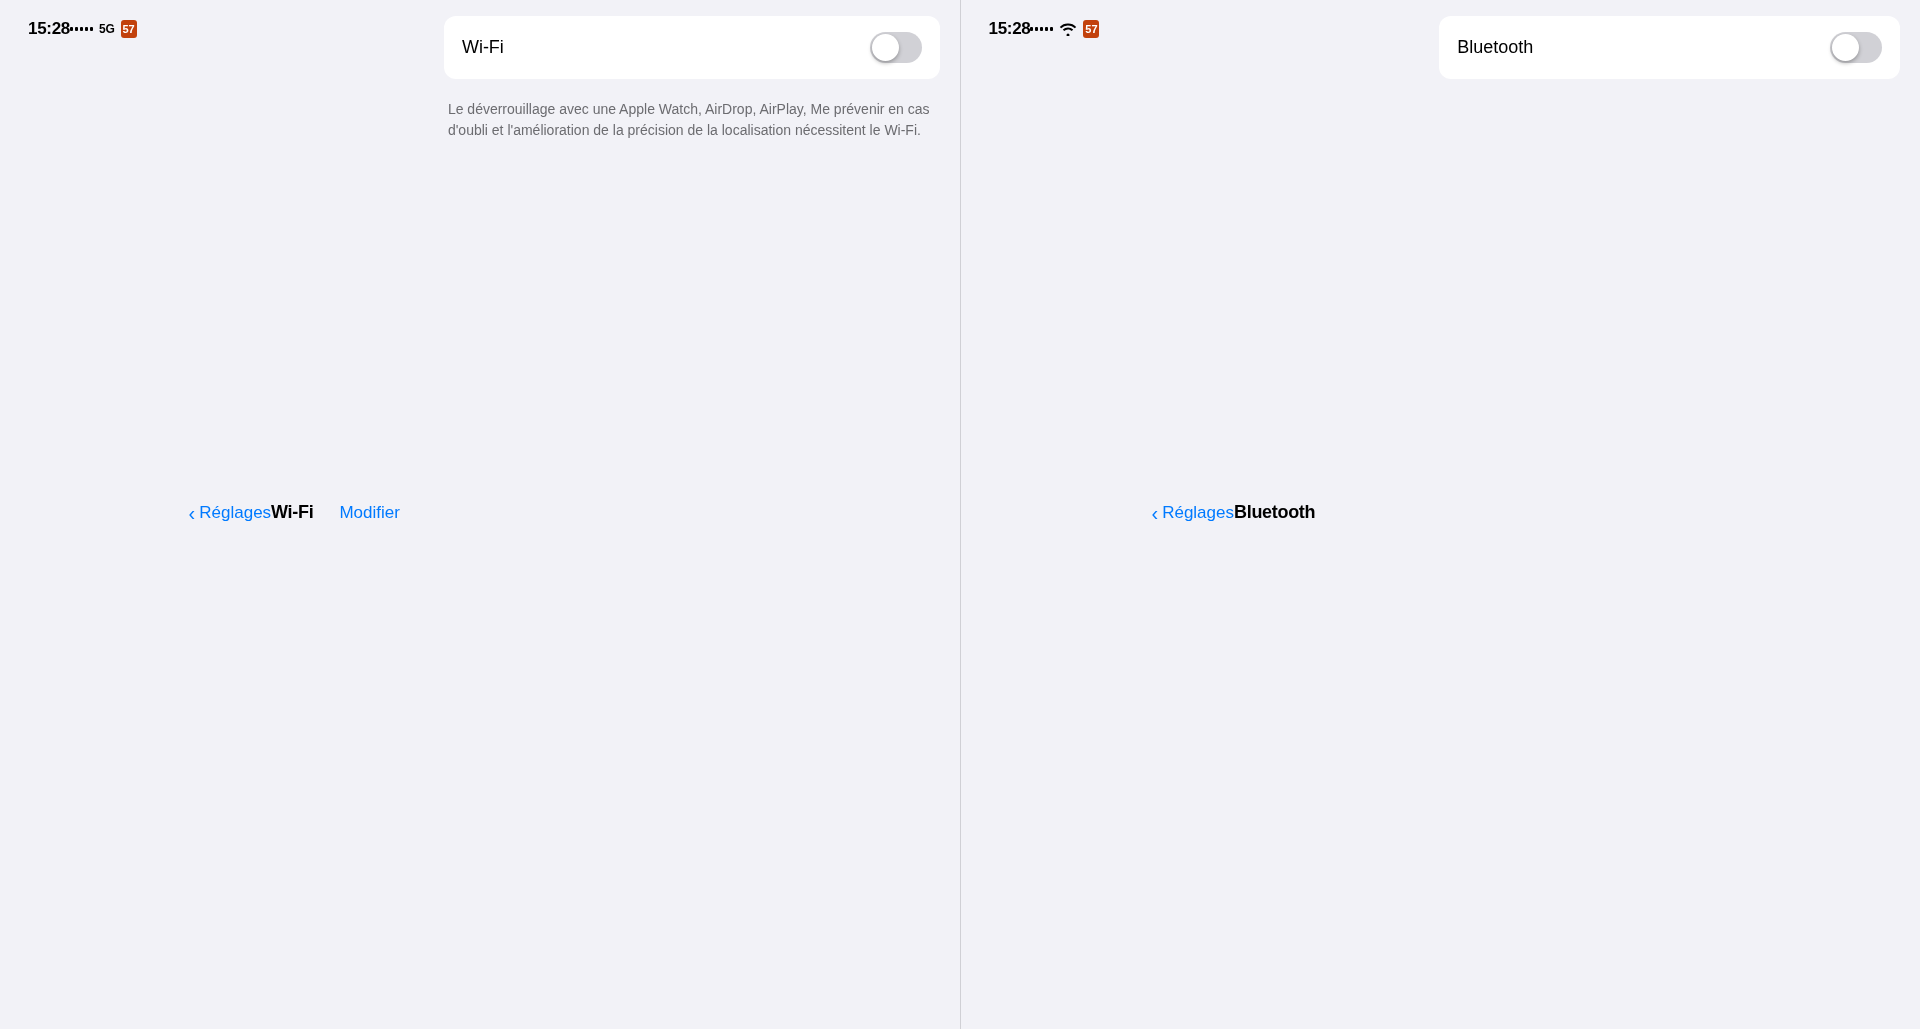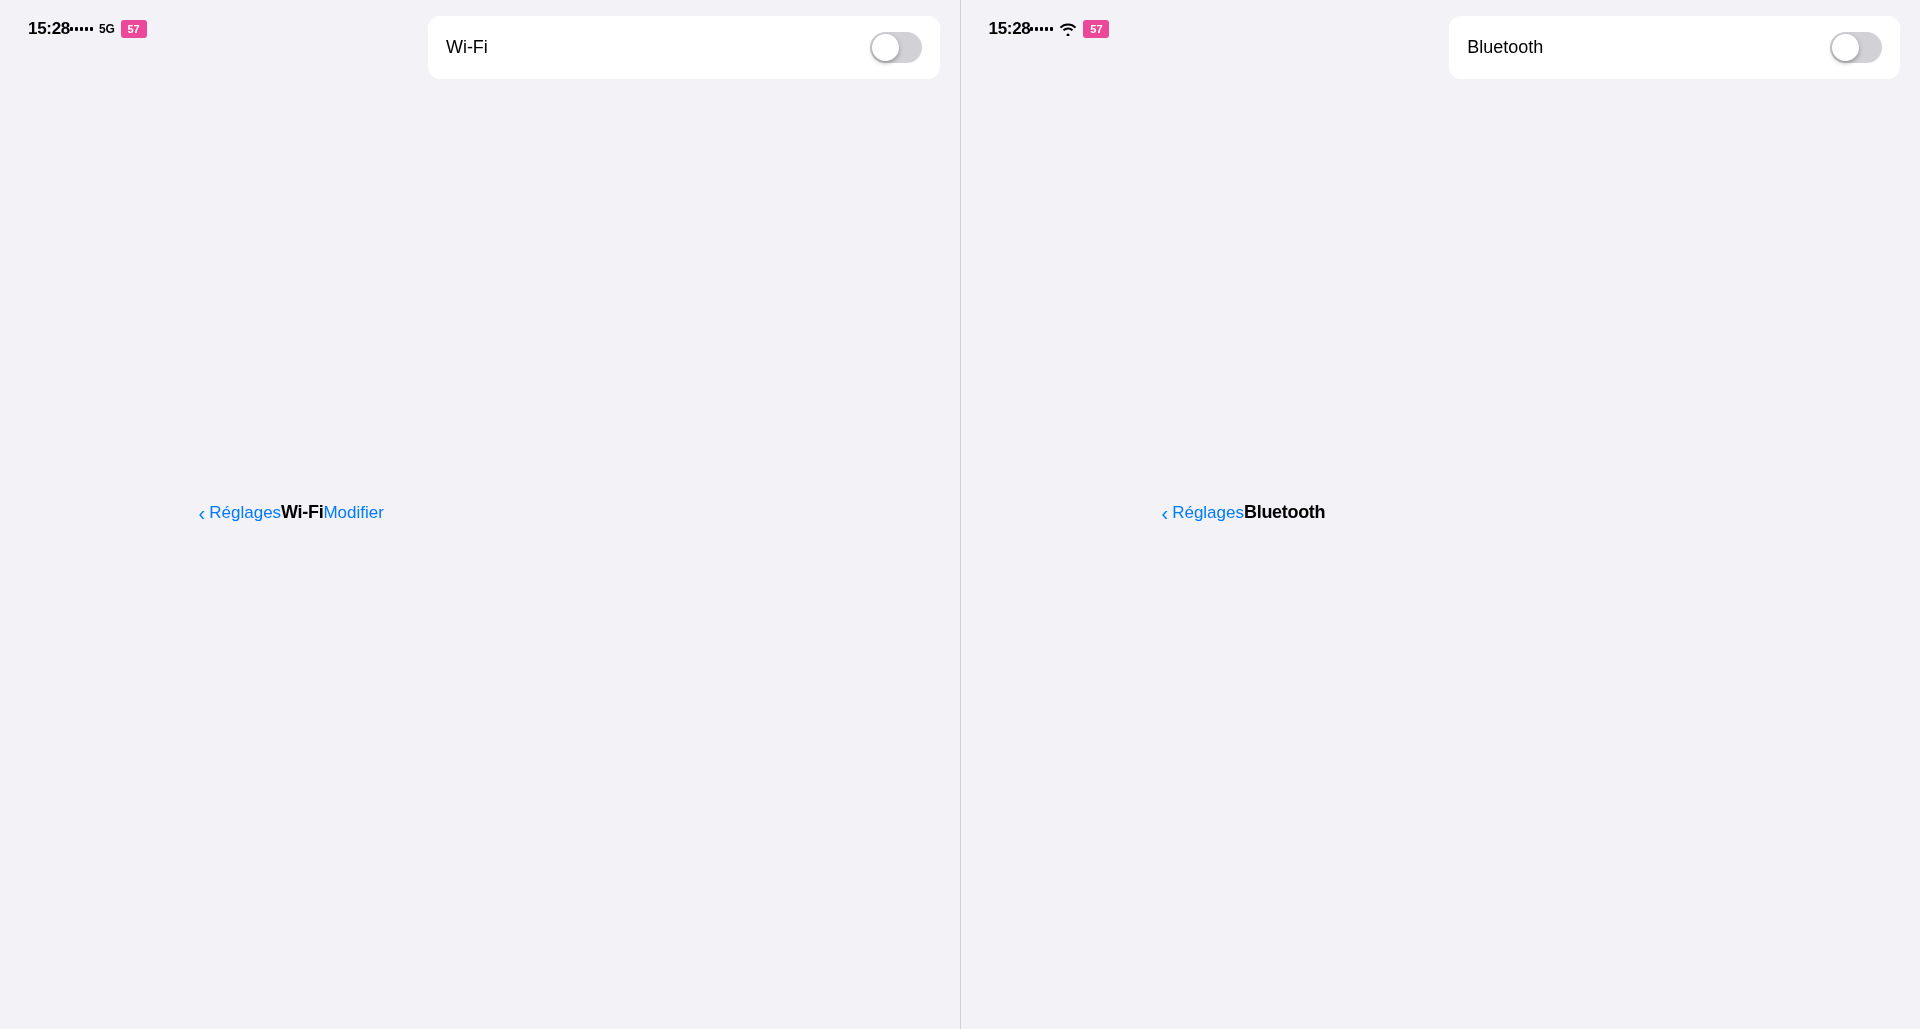--- a/index.html
+++ b/index.html
@@ -51,26 +51,26 @@
       font-size: 12px;
       font-weight: 600;
       color: #000;
       letter-spacing: -0.2px;
     }
 
     .battery-container {
       display: flex;
       align-items: center;
       justify-content: center;
-      background: #ec4899;
+      background: #c2410c;
       color: #fff;
       font-size: 11px;
       font-weight: 700;
       border-radius: 3px;
-      width: 26px;
+      width: 16px;
       height: 18px;
     }
 
     
     .nav-bar {
       display: flex;
       align-items: center;
       justify-content: space-between;
       padding: 8px 24px 12px 24px;
       background: #f2f2f7;
@@ -95,20 +95,21 @@
     .nav-title {
       font-size: 18px;
       font-weight: 700;
       color: #000;
       letter-spacing: -0.3px;
     }
 
     .nav-action {
       color: #007aff;
       font-size: 17px;
+      margin-left: 26px;
     }
 
     .nav-spacer {
       width: 80px;
     }
 
     
     .content {
       flex: 1;
       padding: 16px 20px;
@@ -209,20 +210,21 @@
 
   <div class="content">
     <div class="settings-card">
       <div class="settings-row">
         <span class="settings-row-label">Wi-Fi</span>
         <div class="toggle">
           <div class="toggle-knob"></div>
         </div>
       </div>
     </div>
+    <p class="description-text">Le déverrouillage avec une Apple Watch, AirDrop, AirPlay, Me prévenir en cas d'oubli et l'amélioration de la précision de la localisation nécessitent le Wi-Fi.</p>
   </div>
 </div>
 
 <div class="phone-panel">
 
   <div class="status-bar">
     <div class="status-time">15:28</div>
     <div class="status-icons">
 
       <div class="dots-signal">

